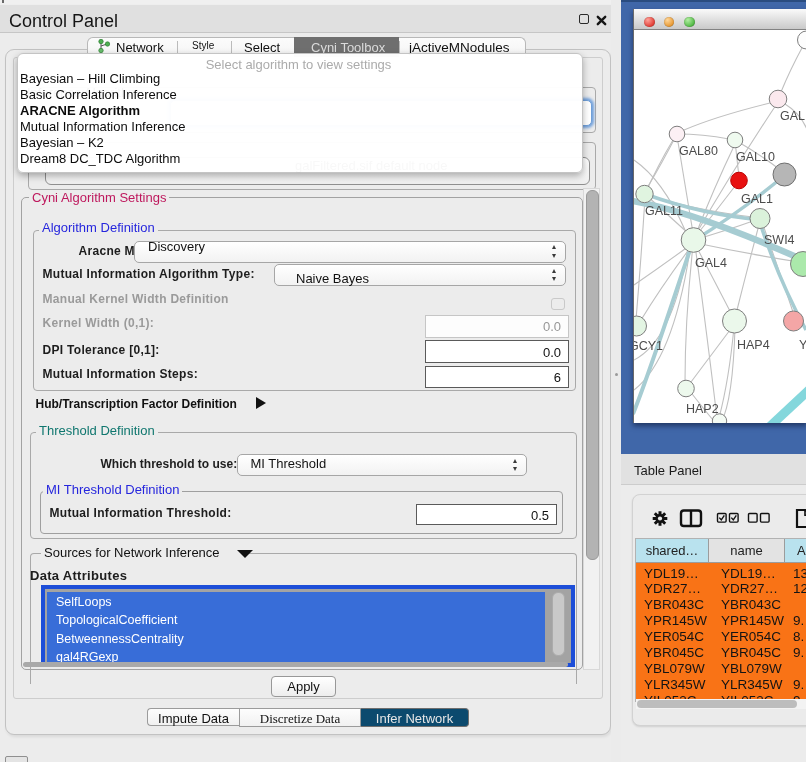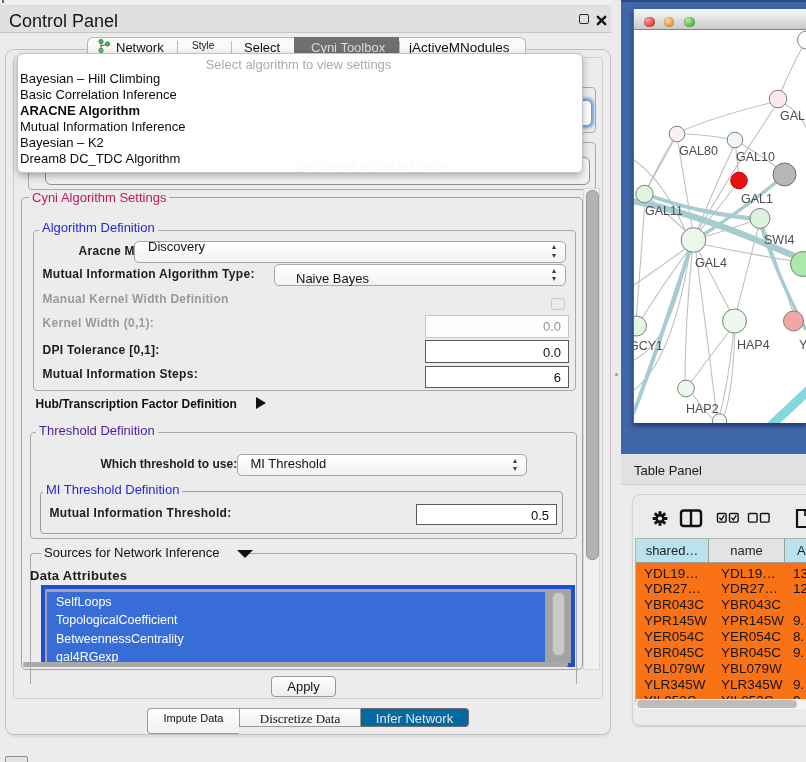--- a/index.html
+++ b/index.html
@@ -72,21 +72,21 @@
 <div class="abs lbl" style="left:42.5px;top:343px;">DPI Tolerance [0,1]:</div>
 <div class="field" style="left:424.5px;top:340px;width:144.5px;height:23px;border:1.5px solid #5a5a5a;line-height:23px;">0.0</div>
 
 <div class="abs lbl" style="left:42.5px;top:367px;">Mutual Information Steps:</div>
 <div class="field" style="left:424.5px;top:366px;width:144.5px;height:22px;border:1.5px solid #5a5a5a;line-height:22px;">6</div>
 
 <div class="abs" style="left:35.5px;top:397px;font-size:12px;font-weight:bold;color:#111;">Hub/Transcription Factor Definition</div>
 <div class="abs" style="left:256px;top:397px;width:0;height:0;border-top:6.5px solid transparent;border-bottom:6.5px solid transparent;border-left:10px solid #111;"></div>
 
 <div class="gbox" style="left:29.5px;top:432px;width:545px;height:105px;"></div>
-<div class="legend" style="left:36px;top:424px;color:#4c1d95;font-size:13px;">Threshold Definition</div>
+<div class="legend" style="left:36px;top:424px;color:#0f766e;font-size:13px;">Threshold Definition</div>
 
 <div class="abs lbl" style="left:100.5px;top:456.5px;letter-spacing:0;">Which threshold to use:</div>
 <div class="combo" style="left:236.5px;top:454px;width:290px;height:22px;">
     <span style="position:absolute;left:13px;top:1px;">MI Threshold</span>
     <span class="ar">
       <b></b>
       <i></i>
     </span>
   </div>
 
@@ -107,23 +107,23 @@
   <div style="position:absolute;left:507px;top:3px;width:11px;height:62px;background:#c9c9c9;border:1px solid #ababab;border-radius:6px;"></div>
 </div>
 
 <div class="abs" style="left:23px;top:662px;width:545px;height:4.5px;background:#a9a9a9;border-radius:2.5px;"></div>
 
 <div class="abs" style="left:583px;top:188px;width:15px;height:480px;background:#f1f1f1;border:1px solid #d8d8d8;"></div>
 <div class="abs" style="left:585.5px;top:190px;width:11px;height:368px;background:#b3b3b3;border:1px solid #9a9a9a;border-radius:6px;"></div>
 
 <div class="abs" style="left:271px;top:676px;width:63px;height:19px;background:linear-gradient(#ffffff,#ededed);border:1px solid #989898;border-radius:4px;text-align:center;font-size:13px;line-height:19px;color:#111;">Apply</div>
 
-<div class="abs" style="left:147px;top:708px;width:92px;height:26px;background:linear-gradient(#fdfdfd,#f1f1f1);border:1px solid #9b9b9b;border-right:none;border-radius:4px 0 0 4px;text-align:center;font-size:11px;line-height:19px;color:#111;box-sizing:border-box;">Impute Data</div>
+<div class="abs" style="left:147px;top:708px;width:92px;height:18px;background:linear-gradient(#fdfdfd,#f1f1f1);border:1px solid #9b9b9b;border-right:none;border-radius:4px 0 0 4px;text-align:center;font-size:13px;line-height:19px;color:#111;box-sizing:border-box;">Impute Data</div>
 <div class="abs" style="left:239px;top:708px;width:122px;height:19px;background:linear-gradient(#fdfdfd,#f1f1f1);border:1px solid #9b9b9b;text-align:center;font-size:13px;line-height:19px;color:#111;box-sizing:border-box;font-family:Liberation Serif, serif;">Discretize Data</div>
-<div class="abs" style="left:361px;top:708px;width:108px;height:19px;background:#0369a1;border:1px solid #6f6f6f;border-left:none;border-radius:0 4px 4px 0;text-align:center;font-size:13px;line-height:19px;color:#e6e6e6;box-sizing:border-box;">Infer Network</div>
+<div class="abs" style="left:361px;top:708px;width:108px;height:19px;background:#0c4a6e;border:1px solid #6f6f6f;border-left:none;border-radius:0 4px 4px 0;text-align:center;font-size:13px;line-height:19px;color:#e6e6e6;box-sizing:border-box;">Infer Network</div>
 
 <div class="abs" style="left:87px;top:37px;width:437px;height:20px;background:linear-gradient(#fcfcfc,#f3f3f3);border:1px solid #b8b8b8;border-bottom:none;border-radius:6px 6px 0 0;"></div>
 <div class="abs" style="left:177px;top:41px;width:1px;height:13px;background:#bbb;"></div>
 <div class="abs" style="left:231px;top:41px;width:1px;height:13px;background:#bbb;"></div>
 <div class="abs" style="left:294px;top:37px;width:105px;height:20px;background:#6f6f6f;"></div>
 <div class="abs" style="left:399px;top:41px;width:1px;height:13px;background:#bbb;"></div>
 <svg class="abs" style="left:98px;top:39px;" width="13" height="14" viewBox="0 0 13 14">
     <path d="M3 3 L3 11 M3 7 L9 5" stroke="#555" stroke-width="1"></path>
     <circle cx="3" cy="2.5" r="2.2" fill="#4caf50" stroke="#2e7d32" stroke-width="0.7"></circle>
     <circle cx="9.5" cy="5" r="2.2" fill="#4caf50" stroke="#2e7d32" stroke-width="0.7"></circle>

